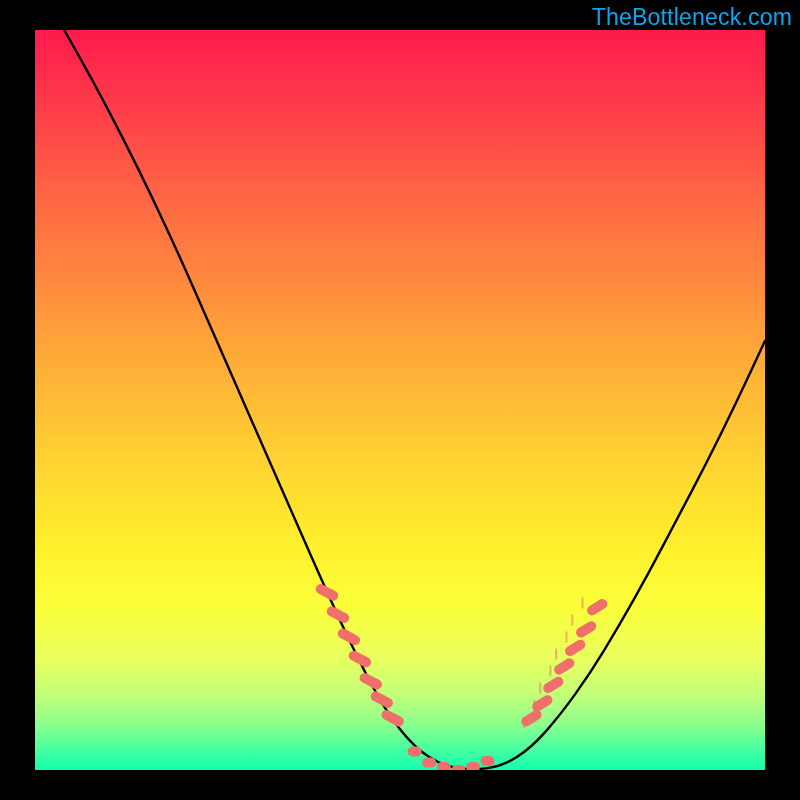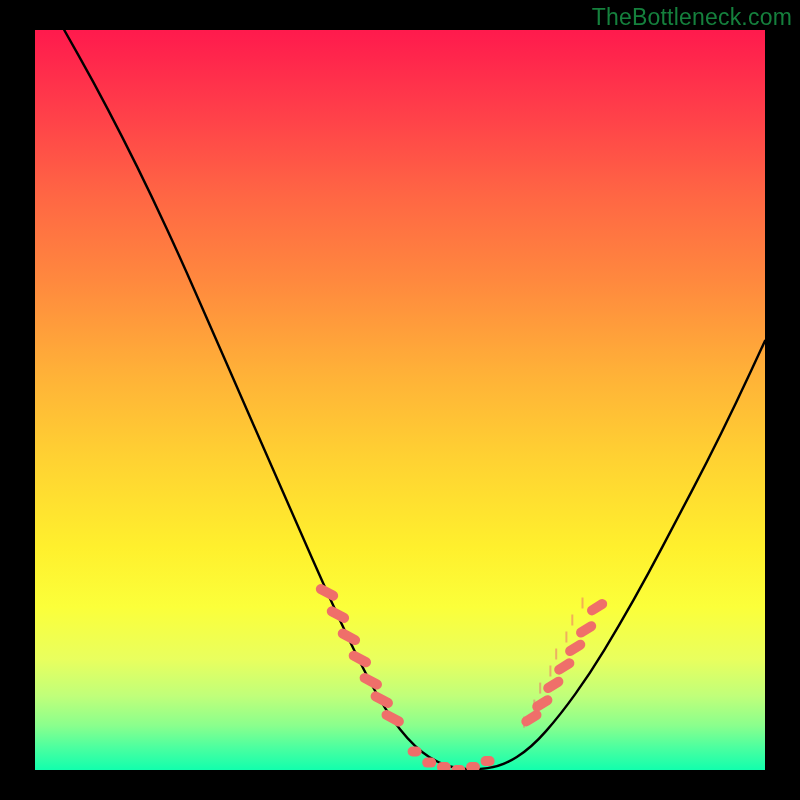--- a/index.html
+++ b/index.html
@@ -39,21 +39,21 @@
       #c0ff7a 90%,
       #8aff8d 94%,
       #4bffa0 97%,
       #12ffad 100%
     );
   }
   .watermark {
     position: absolute;
     top: 4px;
     right: 8px;
-    color: #15803d;
+    color: #0ea5e9;
     font-size: 23px;
     font-weight: 400;
     letter-spacing: 0.2px;
     user-select: none;
   }
   svg {
     position: absolute;
     left: 0;
     top: 0;
   }

